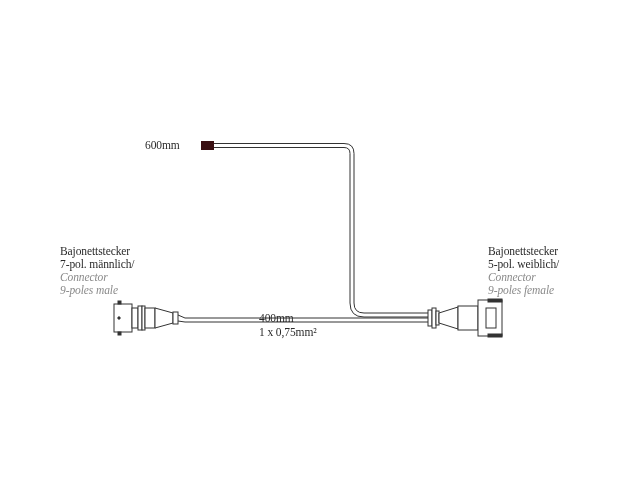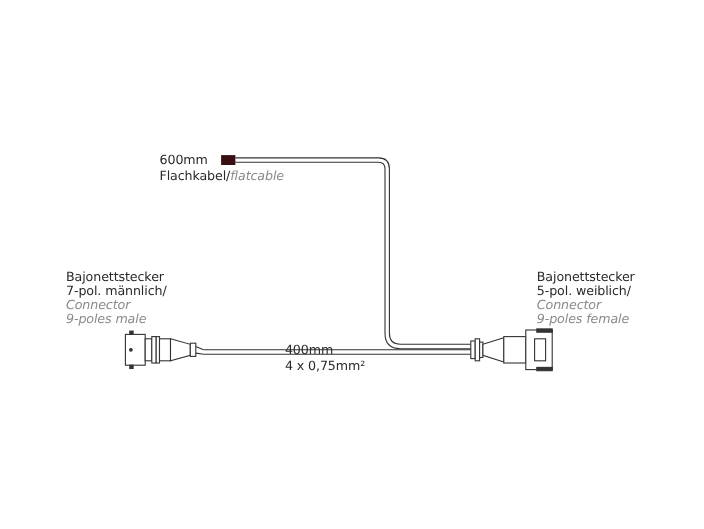--- a/index.html
+++ b/index.html
@@ -1,20 +1,20 @@
 <!DOCTYPE html>
 <html><head>
   <meta charset="utf-8">
   <style>
     html, body { margin: 0; padding: 0; background: #ffffff; }
     body { width: 640px; height: 481px; position: relative; overflow: hidden; font-family: "DejaVu Sans", sans-serif; }
     .diagram { position: absolute; left: 0; top: 0; width: 640px; height: 481px; }
     .label { position: absolute; font-size: 11.5px; line-height: 13px; color: #2a2a2a; white-space: nowrap; letter-spacing: -0.1px; }
     .label .it { font-style: italic; color: #8a8a8a; }
-    .line { display: block; }
+    .line { display: block; font-family: Liberation Serif, serif; }
   </style>
 </head>
 <body>
 
 <svg class="diagram" viewBox="0 0 640 481" xmlns="http://www.w3.org/2000/svg">
 
   <rect x="201" y="141" width="13" height="9" fill="#3a0f12"></rect>
 
   <g fill="none" stroke="#333" stroke-width="1">
     <path d="M214 143.5 H344 Q354 143.5 354 153.5 V303 Q354 313 364 313 H428"></path>
@@ -49,28 +49,25 @@
     <rect x="458" y="306" width="20" height="24"></rect>
     <rect x="478" y="300" width="24" height="36"></rect>
     <rect x="486" y="308" width="10" height="20"></rect>
     <rect x="488" y="299" width="14" height="3" fill="#333"></rect>
     <rect x="488" y="334" width="14" height="3" fill="#333"></rect>
   </g>
 </svg>
 
 <div class="label" style="left:145px; top:139px;">
   <span class="line">600mm</span>
-  <span class="line" style="margin-top:2px;">
-    <span>Flachkabel/</span><span class="it">flatcable</span>
-  </span>
 </div>
 
 <div class="label" style="left:259px; top:288px;margin-top:24px;">
   <span class="line">400mm</span>
-  <span class="line" style="margin-top:1px;">4 x 0,75mm²</span>
+  <span class="line" style="margin-top:1px;">1 x 0,75mm²</span>
 </div>
 
 <div class="label" style="left:60px; top:245px;">
   <span class="line">Bajonettstecker</span>
   <span class="line">7-pol. männlich/</span>
   <span class="line it">Connector</span>
   <span class="line it">9-poles male</span>
 </div>
 
 <div class="label" style="left:488px; top:245px;">

